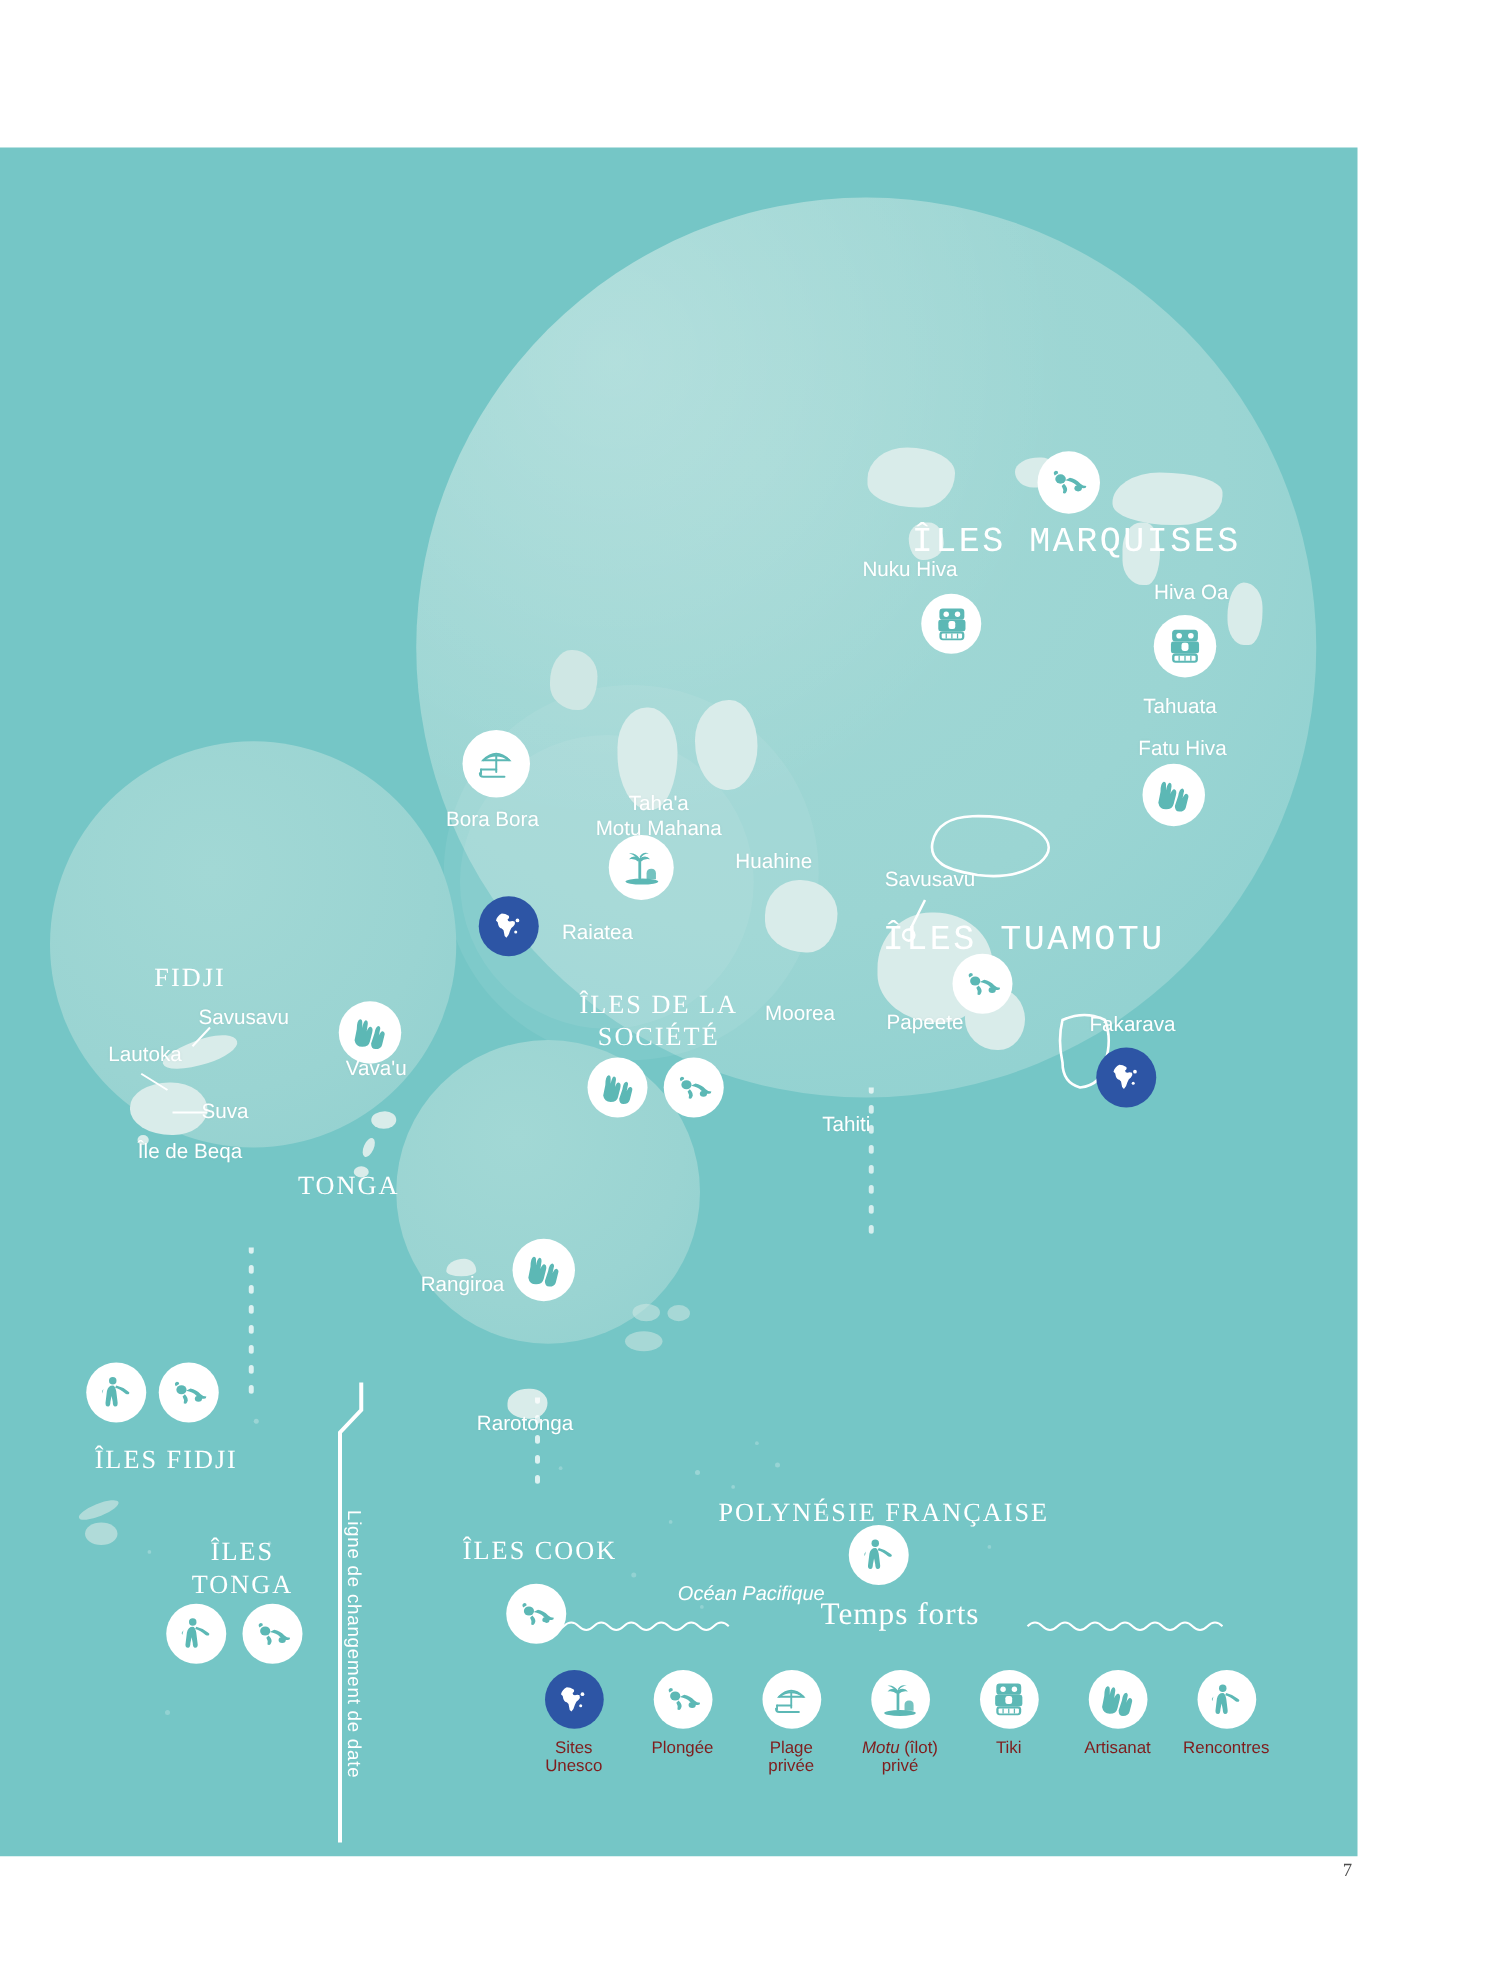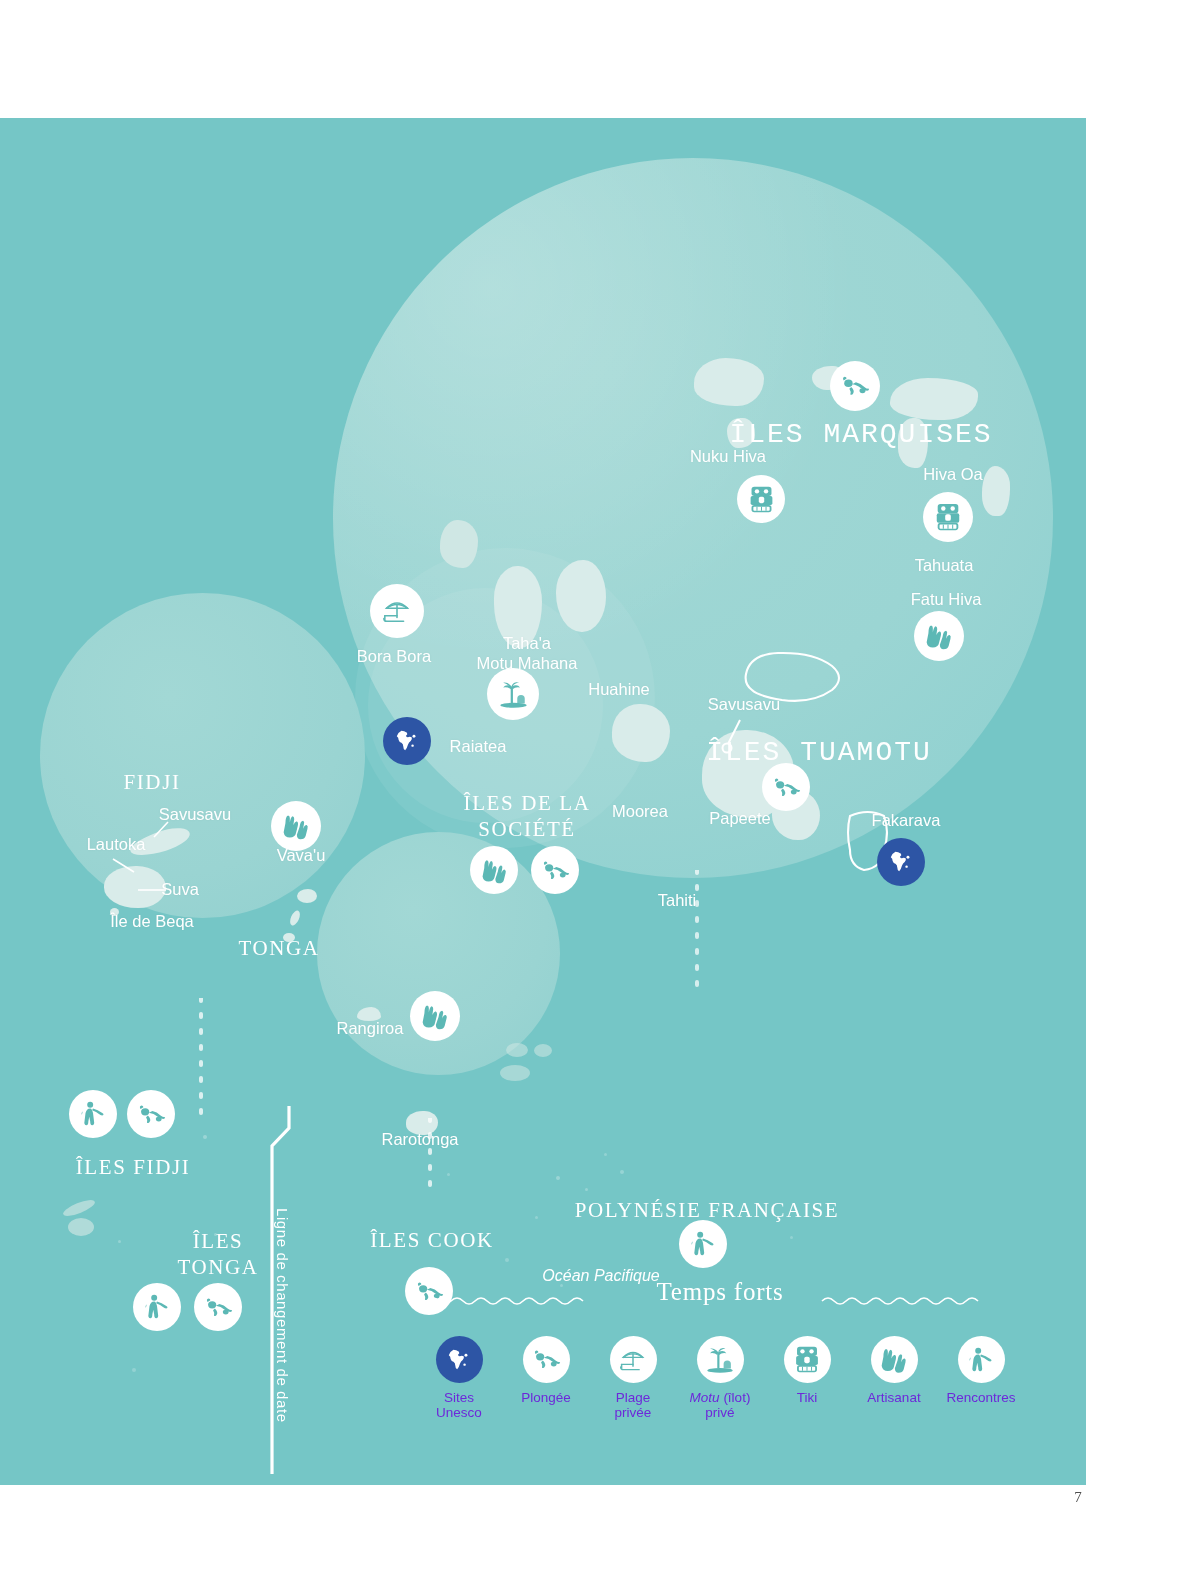--- a/index.html
+++ b/index.html
@@ -60,21 +60,21 @@
   #legend-title{position:absolute;left:300px;top:0;transform:translateX(-50%);
      color:#ffffff;font-family:"Liberation Serif",serif;font-size:25px;
      letter-spacing:.8px;white-space:nowrap;}
   .wave{position:absolute;top:14px;}
   #legend-items{position:absolute;left:0;top:58px;width:600px;
      display:flex;justify-content:space-between;align-items:flex-start;}
   .leg-item{width:78px;display:flex;flex-direction:column;align-items:center;}
   .leg-badge{width:47px;height:47px;border-radius:50%;background:#ffffff;
      display:flex;align-items:center;justify-content:center;}
   .leg-badge.blue{background:#2d55a5;}
-  .leg-label{margin-top:7px;color:#6d28d9;font-size:13.5px;line-height:15px;
+  .leg-label{margin-top:7px;color:#7f1d1d;font-size:13.5px;line-height:15px;
      text-align:center;white-space:pre-line;}
   .leg-label .it{font-style:italic;}
 
   
   .spk{position:absolute;border-radius:50%;background:rgba(255,255,255,.55);}
   .dotline{position:absolute;}
 </style>
 </head>
 <body>
 
@@ -190,21 +190,21 @@
     </svg>
     <div id="dateline-text">Ligne de changement de date</div>
 
     <div class="lbl lbl-region-big lbl-center" style="left:861px;top:301px;">ÎLES MARQUISES</div>
     <div class="lbl lbl-region lbl-center" style="left:527px;top:672px;line-height:26px;white-space:pre;">ÎLES DE LA
 SOCIÉTÉ</div>
     <div class="lbl lbl-region-big lbl-center" style="left:819px;top:619px;">ÎLES TUAMOTU</div>
     <div class="lbl lbl-region lbl-center" style="left:152px;top:652px;">FIDJI</div>
     <div class="lbl lbl-region lbl-center" style="left:279px;top:818px;">TONGA</div>
     <div class="lbl lbl-region lbl-center" style="left:133px;top:1037px;">ÎLES FIDJI</div>
-    <div class="lbl lbl-region lbl-center" style="left:194px;top:1110px;line-height:26px;white-space:pre;margin-left:24px;">ÎLES
+    <div class="lbl lbl-region lbl-center" style="left:194px;top:1110px;line-height:26px;white-space:pre;">ÎLES
 TONGA</div>
     <div class="lbl lbl-region lbl-center" style="left:432px;top:1110px;">ÎLES COOK</div>
     <div class="lbl lbl-region lbl-center" style="left:707px;top:1065px;margin-top:15px;">POLYNÉSIE FRANÇAISE</div>
 
     <div class="lbl lbl-place lbl-center" style="left:728px;top:329px;">Nuku Hiva</div>
     <div class="lbl lbl-place lbl-center" style="left:953px;top:347px;">Hiva Oa</div>
     <div class="lbl lbl-place lbl-center" style="left:944px;top:438px;">Tahuata</div>
     <div class="lbl lbl-place lbl-center" style="left:946px;top:472px;">Fatu Hiva</div>
     <div class="lbl lbl-place lbl-center" style="left:394px;top:529px;">Bora Bora</div>
     <div class="lbl lbl-place lbl-center" style="left:527px;top:515px;line-height:20px;white-space:pre;text-align:center;">Taha'a

